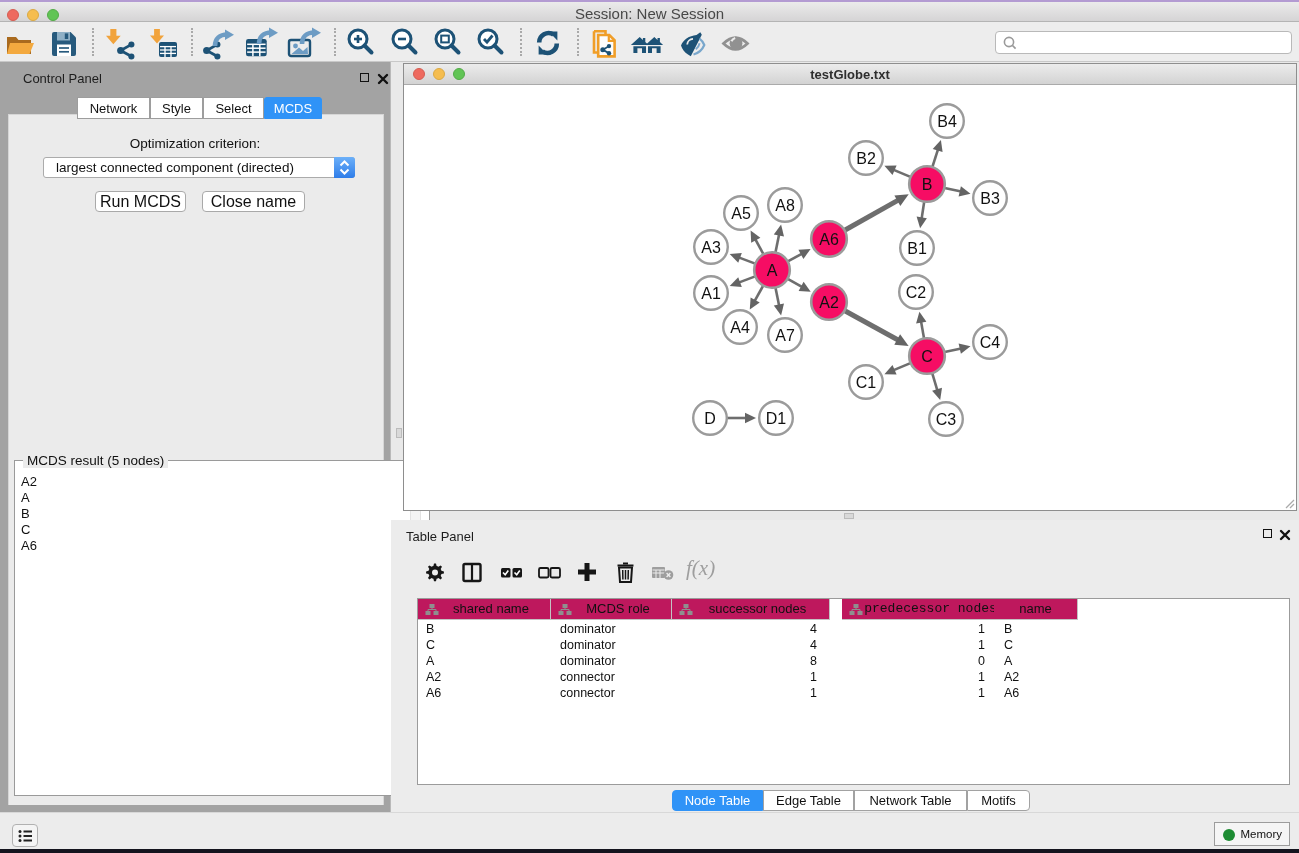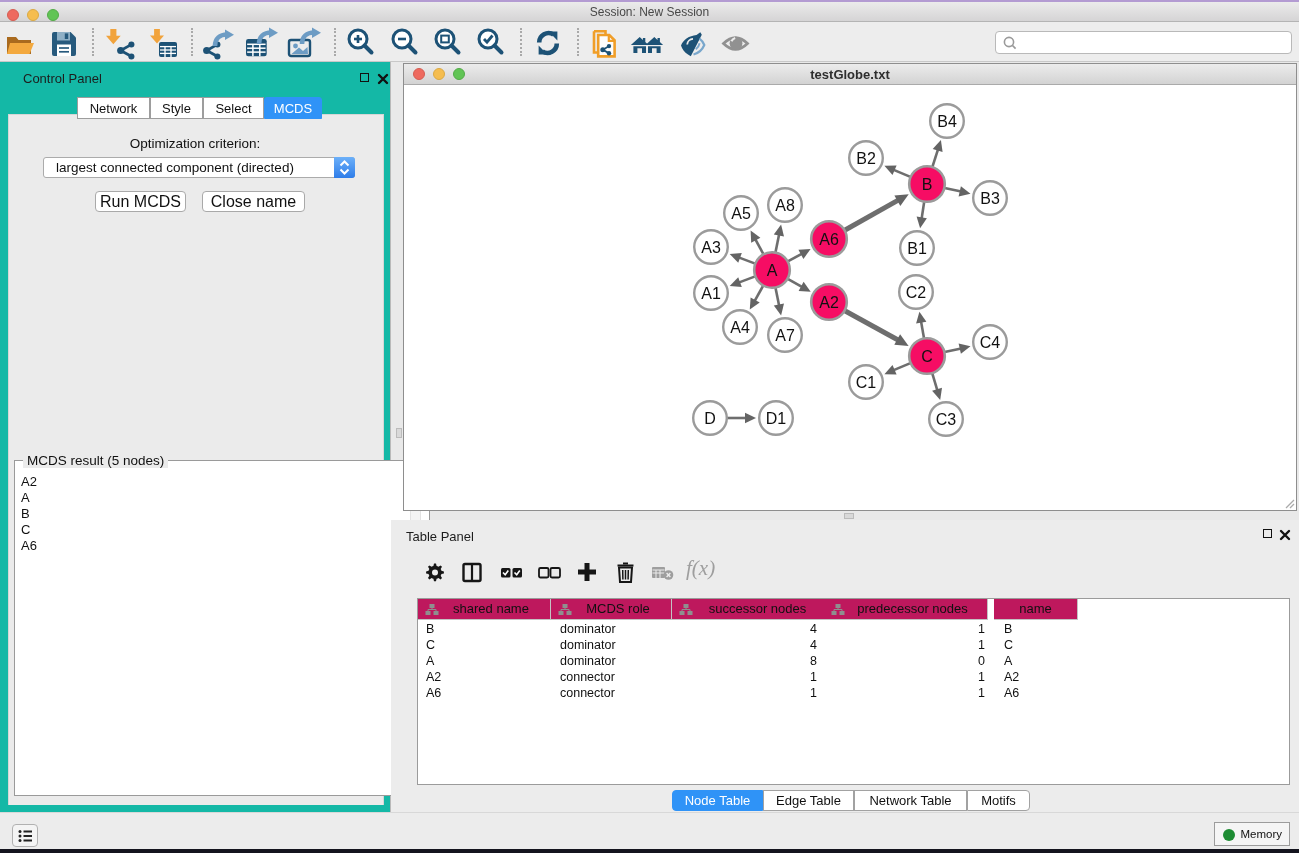--- a/index.html
+++ b/index.html
@@ -1,26 +1,26 @@
 <!DOCTYPE html>
 <html><head><meta charset="utf-8"><style>
 *{margin:0;padding:0;box-sizing:border-box}
 html,body{width:1299px;height:853px;overflow:hidden;font-family:"Liberation Sans",sans-serif;background:#ececec;position:relative}
 .abs{position:absolute}
 .topline{left:0;top:0;width:1299px;height:2px;background:#b39bd2}
 .titlebar{left:0;top:2px;width:1299px;height:20px;background:linear-gradient(#ebebeb,#d5d4d5);border-bottom:1px solid #b4b4b4}
 .tl{position:absolute;top:7px;width:12px;height:12px;border-radius:50%}
-.title-txt{position:absolute;top:3px;width:100%;text-align:center;font-size:12px;color:#484848}
+.title-txt{position:absolute;top:3px;width:100%;text-align:center;font-size:15px;color:#484848}
 .toolbar{left:0;top:22px;width:1299px;height:40px;background:#ededed;border-bottom:1px solid #c8c8c8}
 .tbi{position:absolute;top:3px}
 .tsep{position:absolute;top:6px;height:28px;width:0;border-left:2px dotted #a9a9a9}
 .search{position:absolute;left:995px;top:9px;width:297px;height:23px;background:#fff;border:1px solid #b9b9b9;border-radius:4px}
 .main{left:0;top:62px;width:1299px;height:750px;background:#e9e9e9}
 
-.cp{position:absolute;left:0;top:0;width:391px;height:750px;background:#14b8a6;border-right:1px solid #b9b9b9}
+.cp{position:absolute;left:0;top:0;width:391px;height:750px;background:#a3a3a3;border-right:1px solid #b9b9b9}
 .cp-title{position:absolute;left:23px;top:9px;font-size:13px;color:#1d1d1d}
 .cp-float{position:absolute;top:11px;width:9px;height:9px;border:1.5px solid #111}
 .tab{position:absolute;top:35px;z-index:2;height:22px;border:1px solid #9d9d9d;background:#fff;color:#111;font-size:13px;text-align:center;line-height:21px}
 .tab.sel{background:#2f93f7;color:#fff;border-color:#2f93f7;border-radius:3px 3px 0 0}
 .cp-body{position:absolute;left:8px;top:52px;width:376px;height:691px;background:#ebebeb;border:1px solid #d6d6d6;border-bottom:none}
 .opt-label{position:absolute;left:0;top:74px;width:100%;text-align:center;font-size:13.5px;color:#111}
 .combo{position:absolute;left:43px;top:95px;width:312px;height:21px;background:#fff;border:1px solid #ababab;border-radius:3px;font-size:13.5px;line-height:19px;padding-left:12px;color:#111}
 .combo-btn{position:absolute;right:-1px;top:-1px;width:21px;height:21px;border-radius:0 3px 3px 0;background:linear-gradient(#6cb0f9,#2e7de9)}
 .btn{position:absolute;top:129px;height:21px;background:#fff;border:1px solid #a9a9a9;border-radius:4px;font-size:16px;text-align:center;line-height:19px;color:#111}
 .grpbox{position:absolute;left:14px;top:398px;width:416px;height:336px;border:1px solid #9a9a9a;background:#fff}
@@ -372,21 +372,21 @@
             <rect x="0.5" y="8" width="5" height="4" fill="#8f8f8f"></rect>
             <rect x="8.5" y="8" width="5" height="4" fill="#8f8f8f"></rect>
             <path d="M7 5 L7 6.5 M3 6.5 L11 6.5 M3 6.5 L3 8 M11 6.5 L11 8" stroke="#8f8f8f" stroke-width="1" fill="none"></path>
           </svg>MCDS role</div>
         <div class="th" style="left:254px;width:158px;padding-left:14px;"><svg width="14" height="13" style="position:absolute;left:7px;top:4px">
             <rect x="4.5" y="1" width="5" height="4" fill="#8f8f8f"></rect>
             <rect x="0.5" y="8" width="5" height="4" fill="#8f8f8f"></rect>
             <rect x="8.5" y="8" width="5" height="4" fill="#8f8f8f"></rect>
             <path d="M7 5 L7 6.5 M3 6.5 L11 6.5 M3 6.5 L3 8 M11 6.5 L11 8" stroke="#8f8f8f" stroke-width="1" fill="none"></path>
           </svg>successor nodes</div>
-        <div class="th" style="left:406px;width:164px;padding-left:14px;"><svg width="14" height="13" style="position:absolute;left:7px;top:4px">
+        <div class="th" style="left:424px;width:164px;padding-left:14px;font-family:Liberation Mono, monospace;"><svg width="14" height="13" style="position:absolute;left:7px;top:4px">
             <rect x="4.5" y="1" width="5" height="4" fill="#8f8f8f"></rect>
             <rect x="0.5" y="8" width="5" height="4" fill="#8f8f8f"></rect>
             <rect x="8.5" y="8" width="5" height="4" fill="#8f8f8f"></rect>
             <path d="M7 5 L7 6.5 M3 6.5 L11 6.5 M3 6.5 L3 8 M11 6.5 L11 8" stroke="#8f8f8f" stroke-width="1" fill="none"></path>
           </svg>predecessor nodes</div>
         <div class="th" style="left:576px;width:84px;">name</div>
         <div class="td" style="left:8px;top:22px">B</div>
         <div class="td" style="left:142px;top:22px">dominator</div>
         <div class="td" style="left:330px;top:22px;width:69px;text-align:right">4</div>
         <div class="td" style="left:502px;top:22px;width:65px;text-align:right">1</div>

